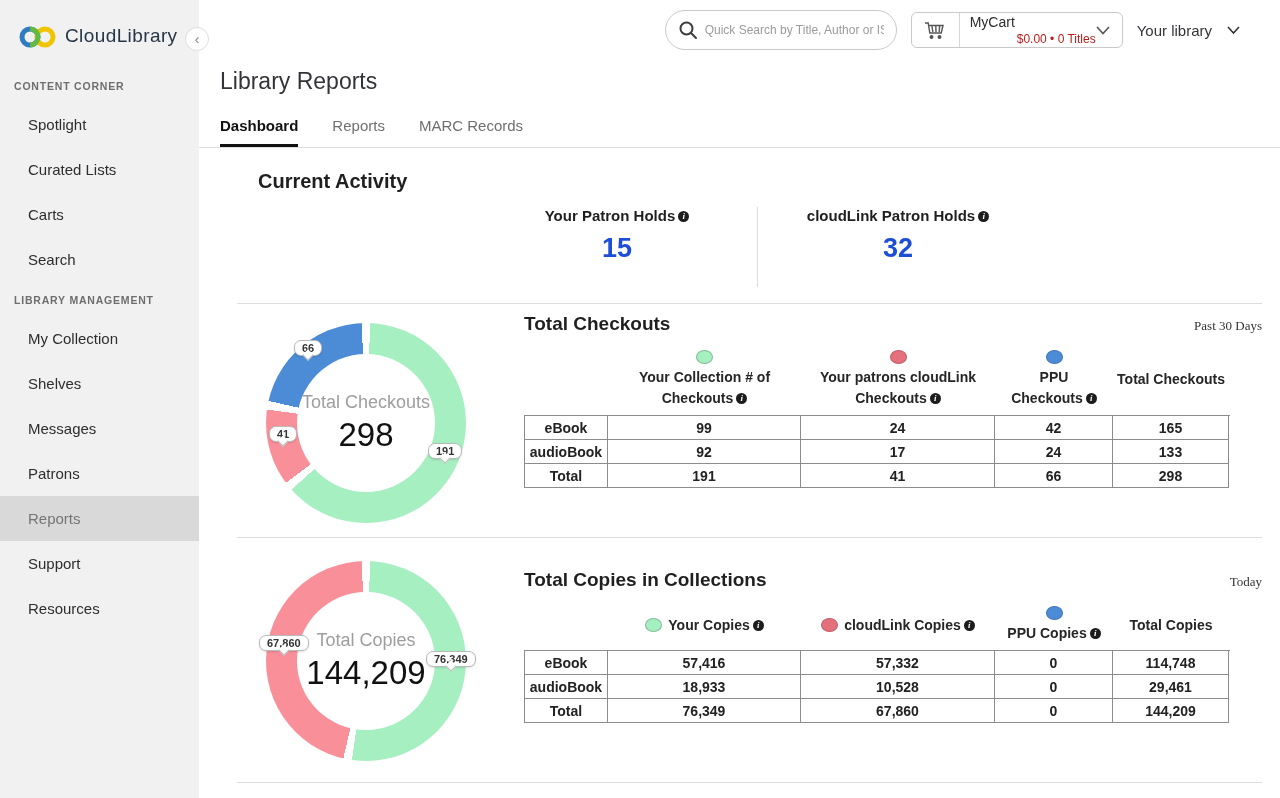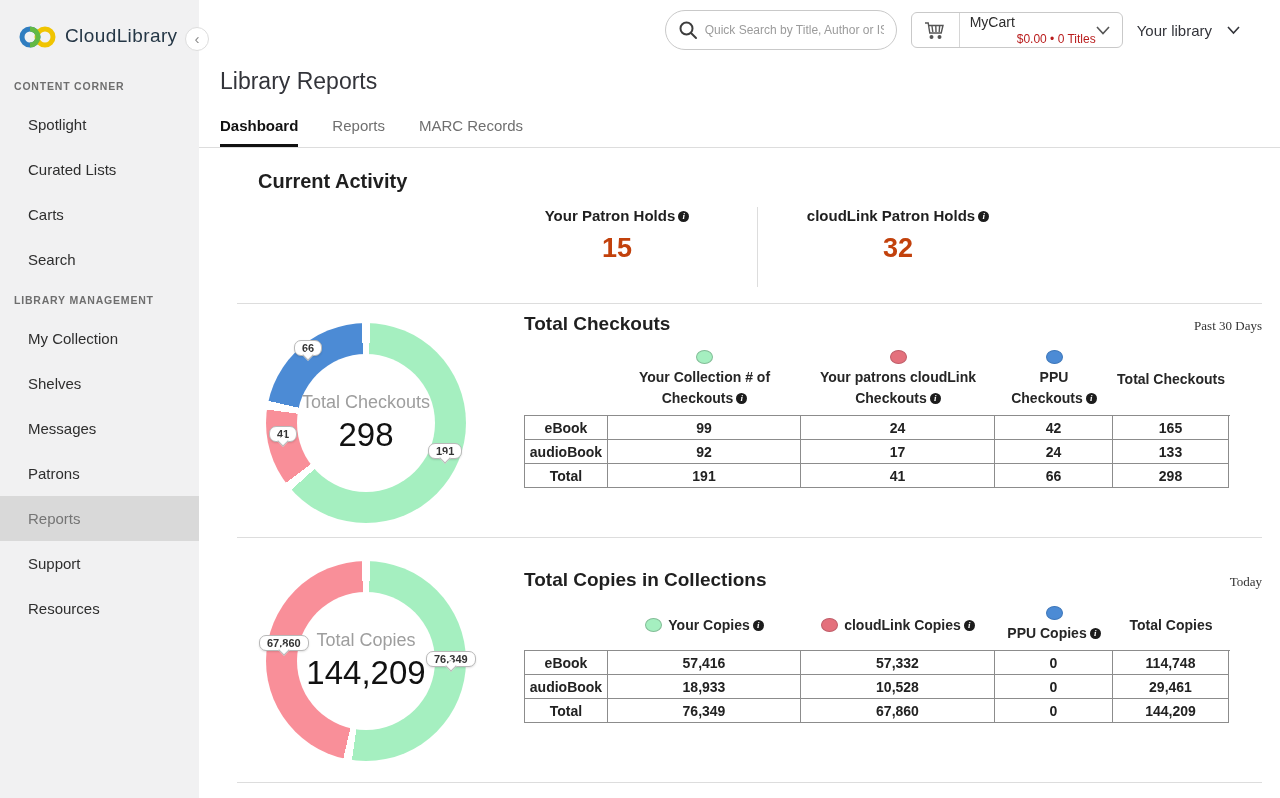--- a/index.html
+++ b/index.html
@@ -49,21 +49,21 @@
   .tabs { display:flex; padding-left:21px; margin-top:22px; border-bottom:1px solid #ddd; }
   .tab { font-size:15px; color:#6f6f6f; padding-bottom:10px; margin-right:34px; cursor:pointer; }
   .tab.active { color:#111; font-weight:700; border-bottom:3px solid #111; }
 
   
   .section-heading { font-size:20px; font-weight:700; color:#1f1f1f; margin:22px 16px 0 59px; }
   .stats-row { display:flex; align-items:flex-start; margin-top:14px; }
   .stat { width:280px; text-align:center; }
   .stat:first-child { margin-left:278px; }
   .stat-label { font-size:15px; font-weight:600; color:#1f1f1f; }
-  .stat-value { font-size:27px; font-weight:700; color:#c2410c; margin-top:9px; }
+  .stat-value { font-size:27px; font-weight:700; color:#1d4ed8; margin-top:9px; }
   .vdiv { width:1px; background:#ddd; align-self:stretch; min-height:80px; }
   .hdiv { border:none; border-top:1px solid #ddd; margin:16px 18px 0 38px; }
 
   
   .data-section { display:flex; padding:0 18px 0 38px; }
   .chart-col { width:287px; flex:0 0 287px; }
   .panel { flex:1; }
   .panel-title-row { display:flex; justify-content:space-between; align-items:baseline; }
   .panel-title { font-size:19px; font-weight:700; color:#1f1f1f; }
   .panel-period { font-size:13px; color:#333;font-family:Liberation Serif, serif; }

